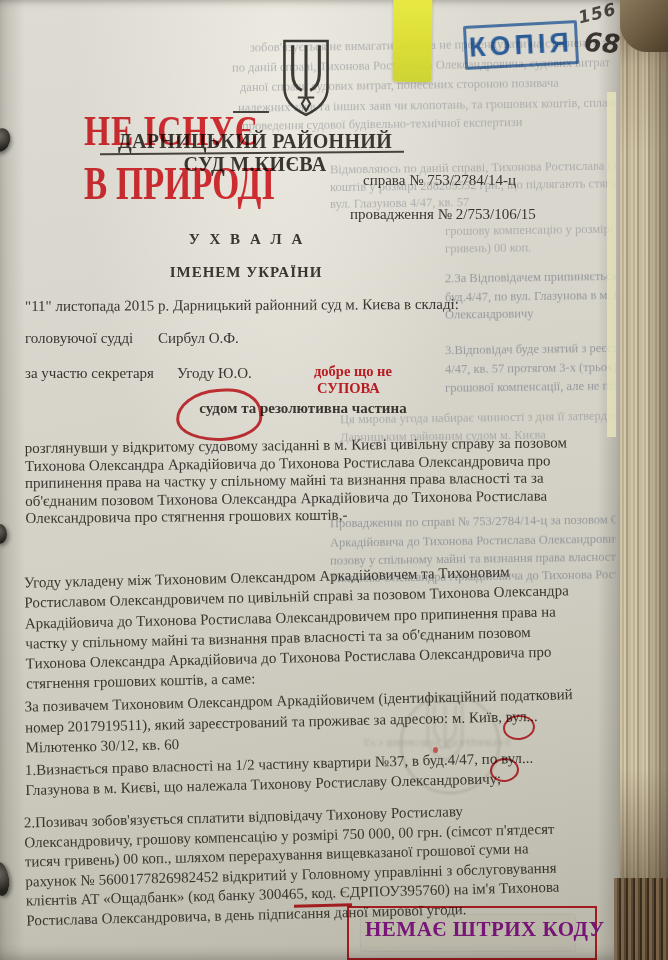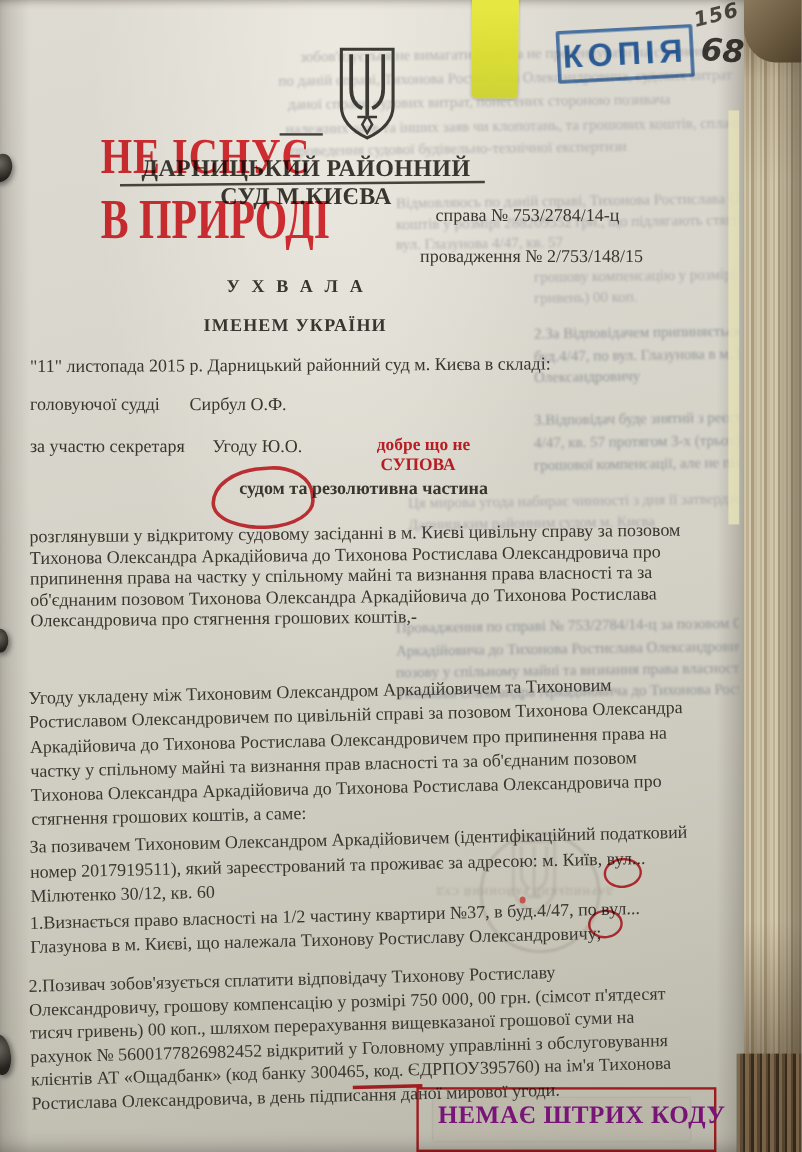--- a/index.html
+++ b/index.html
@@ -111,21 +111,21 @@
       <path d="M3 2 H45 V48 Q45 64 24 74 Q3 64 3 48 Z" fill="none" stroke="#3c3a34" stroke-width="2.5"></path>
       <path d="M24 6 V56" fill="none" stroke="#3c3a34" stroke-width="3"></path>
       <path d="M11 6 V34 Q11 46 20 50" fill="none" stroke="#3c3a34" stroke-width="3"></path>
       <path d="M37 6 V34 Q37 46 28 50" fill="none" stroke="#3c3a34" stroke-width="3"></path>
       <path d="M16 57 H32 M24 56 L20 63 L24 70 L28 63 Z" fill="none" stroke="#3c3a34" stroke-width="2"></path>
     </svg>
     <div class="hdr-tick"></div>
     <div class="doc b ctr" style="left:105px;top:130px;width:300px;font-size:20px;letter-spacing:.3px">ДАРНИЦЬКИЙ РАЙОННИЙ СУД М.КИЄВА</div>
     <div class="hdr-underline"></div>
     <div class="doc" style="left:363px;top:172px">справа № 753/2784/14-ц</div>
-    <div class="doc" style="left:350px;top:206px">провадження № 2/753/148/15</div>
+    <div class="doc" style="left:350px;top:206px">провадження № 2/753/106/15</div>
 
     <div class="doc b ctr" style="left:0;top:264px;width:492px;letter-spacing:1px">ІМЕНЕМ УКРАЇНИ</div>
     <div class="doc b ctr" style="left:0;top:231px;width:494px;letter-spacing:3px">У Х В А Л А</div>
     <div class="doc" style="left:25px;top:297px;transform:rotate(-.3deg)">"11" листопада 2015 р. Дарницький районний суд м. Києва в складі:</div>
     <div class="doc" style="left:25px;top:330px">головуючої судді</div>
     <div class="doc" style="left:158px;top:330px">Сирбул О.Ф.</div>
     <div class="doc" style="left:25px;top:365px">за участю секретаря</div>
     <div class="doc" style="left:177px;top:365px">Угоду Ю.О.</div>
     <div class="doc b ctr" style="left:0;top:400px;width:606px">судом та резолютивна частина</div>
     <div class="doc" style="left:25px;top:437px;width:580px;line-height:17.5px;transform:rotate(-.6deg)">розглянувши у відкритому судовому засіданні в м. Києві цивільну справу за позовом

